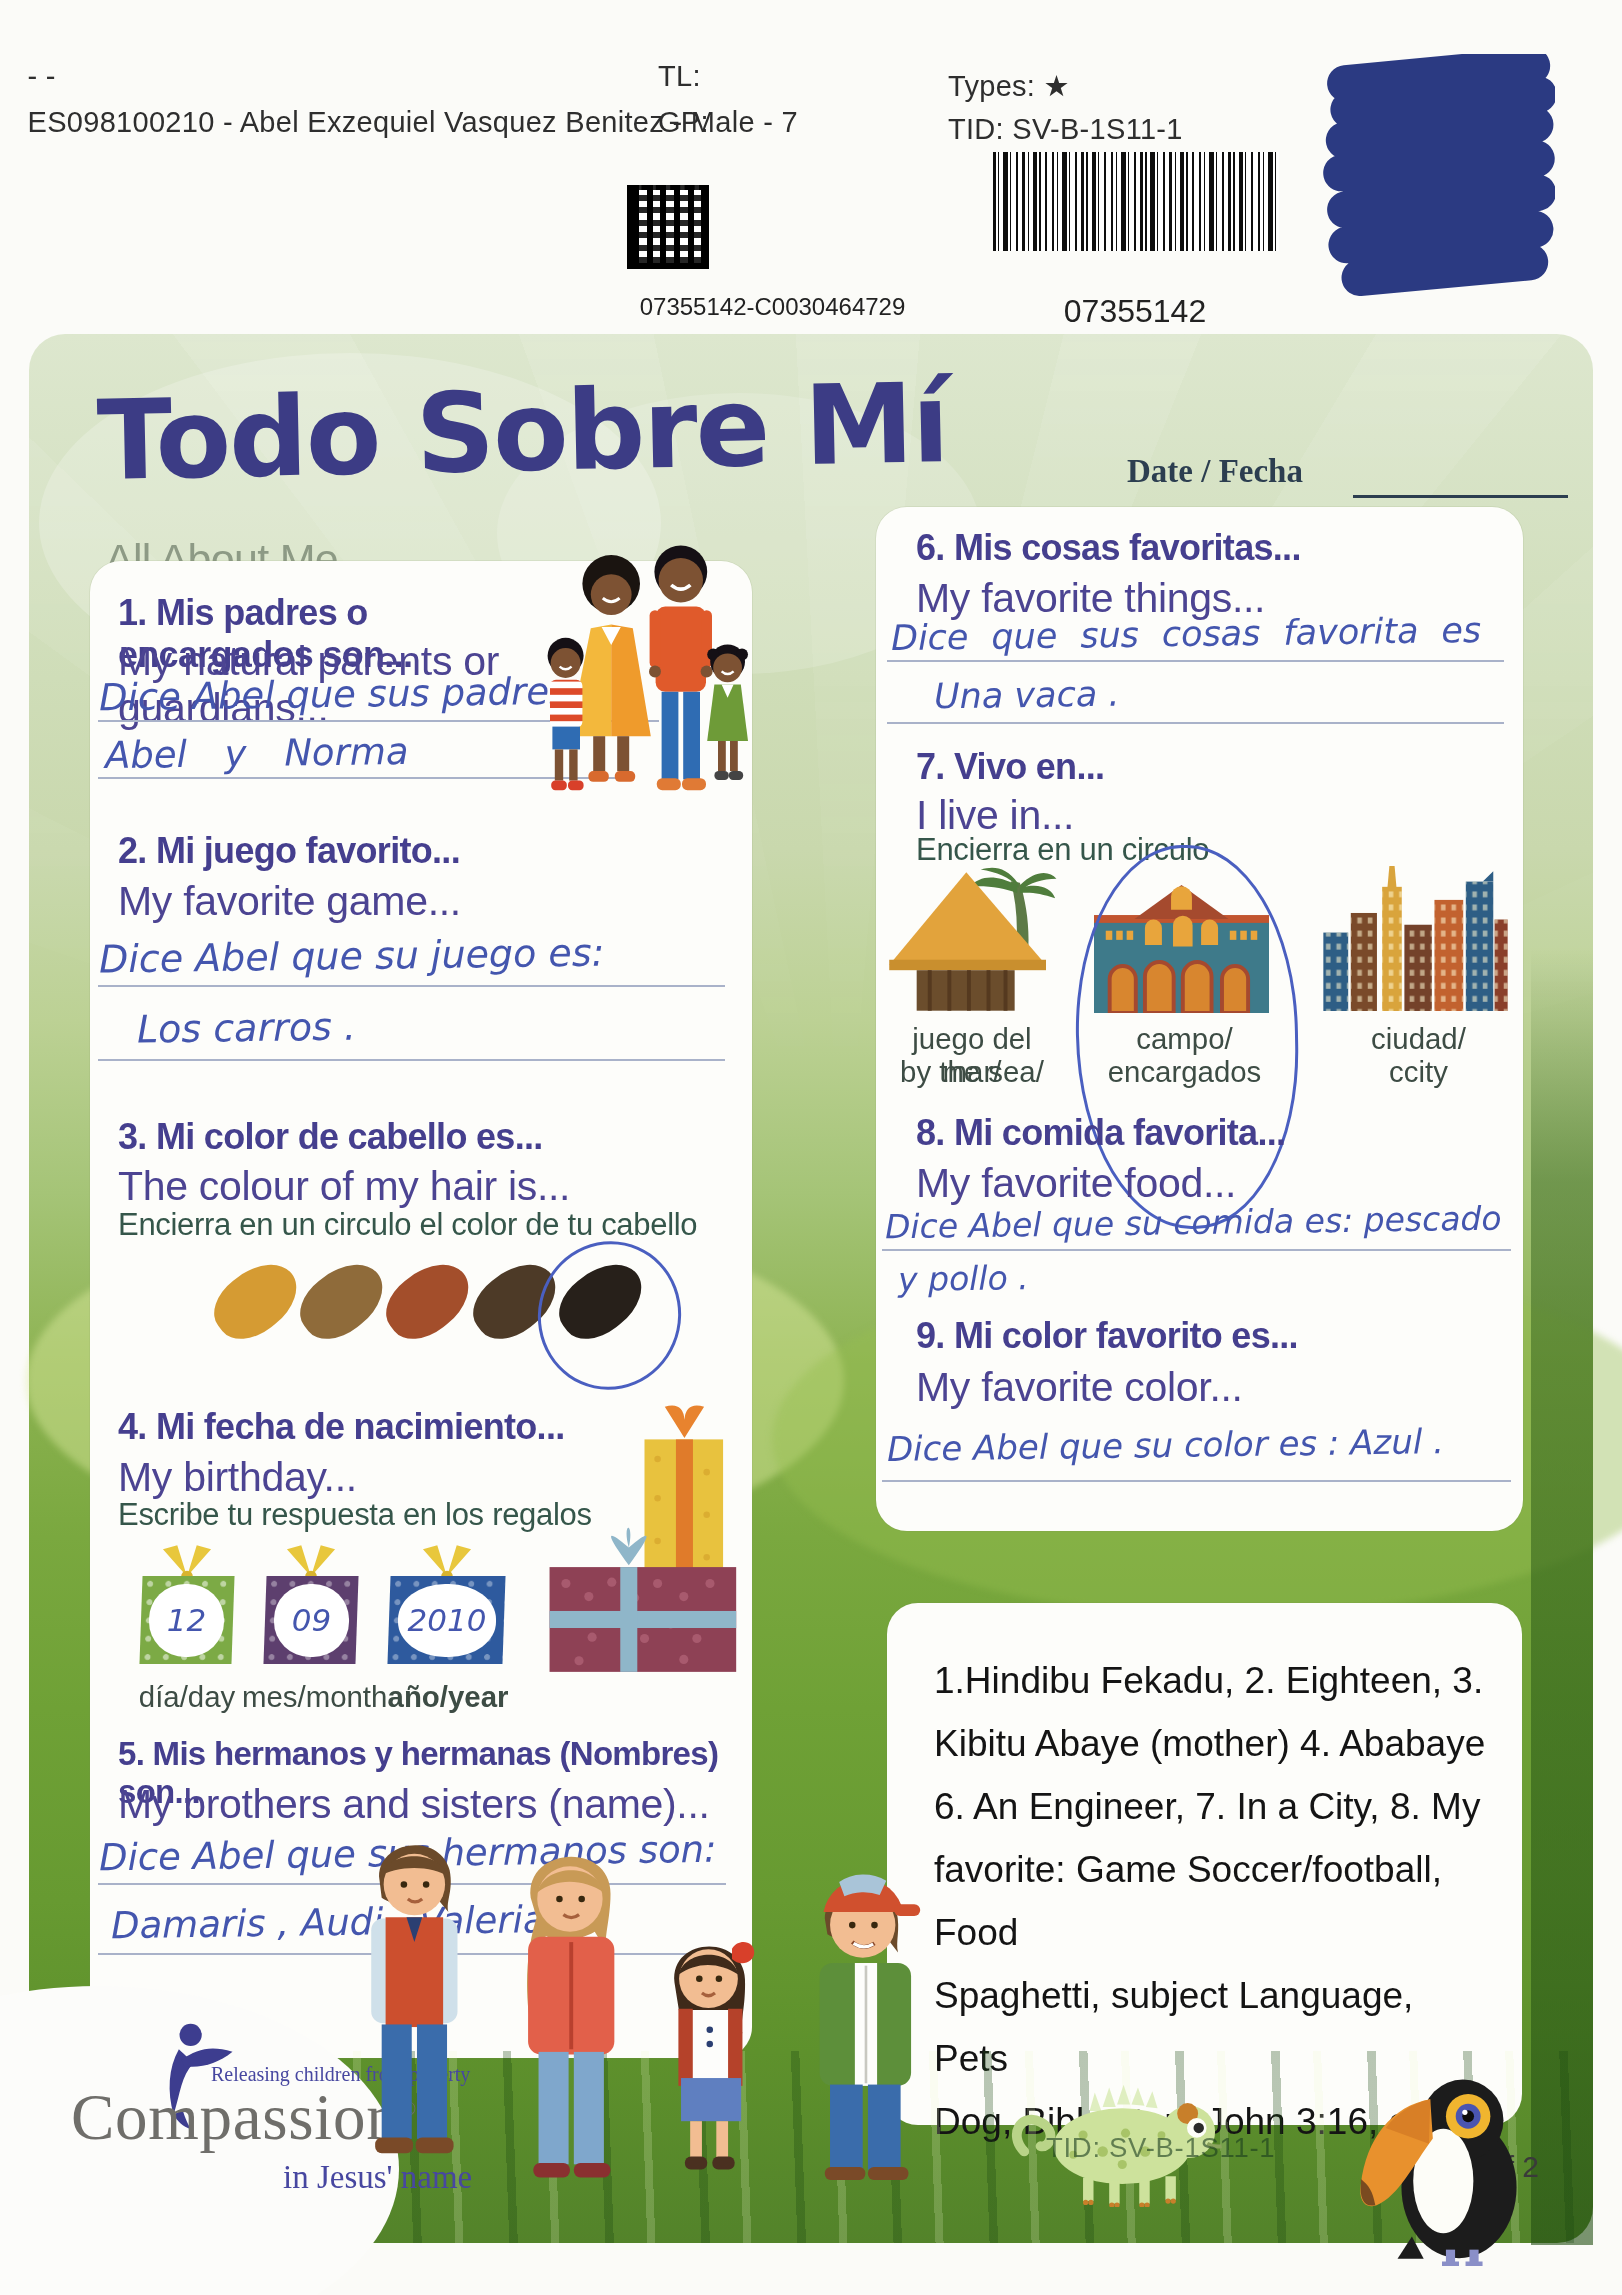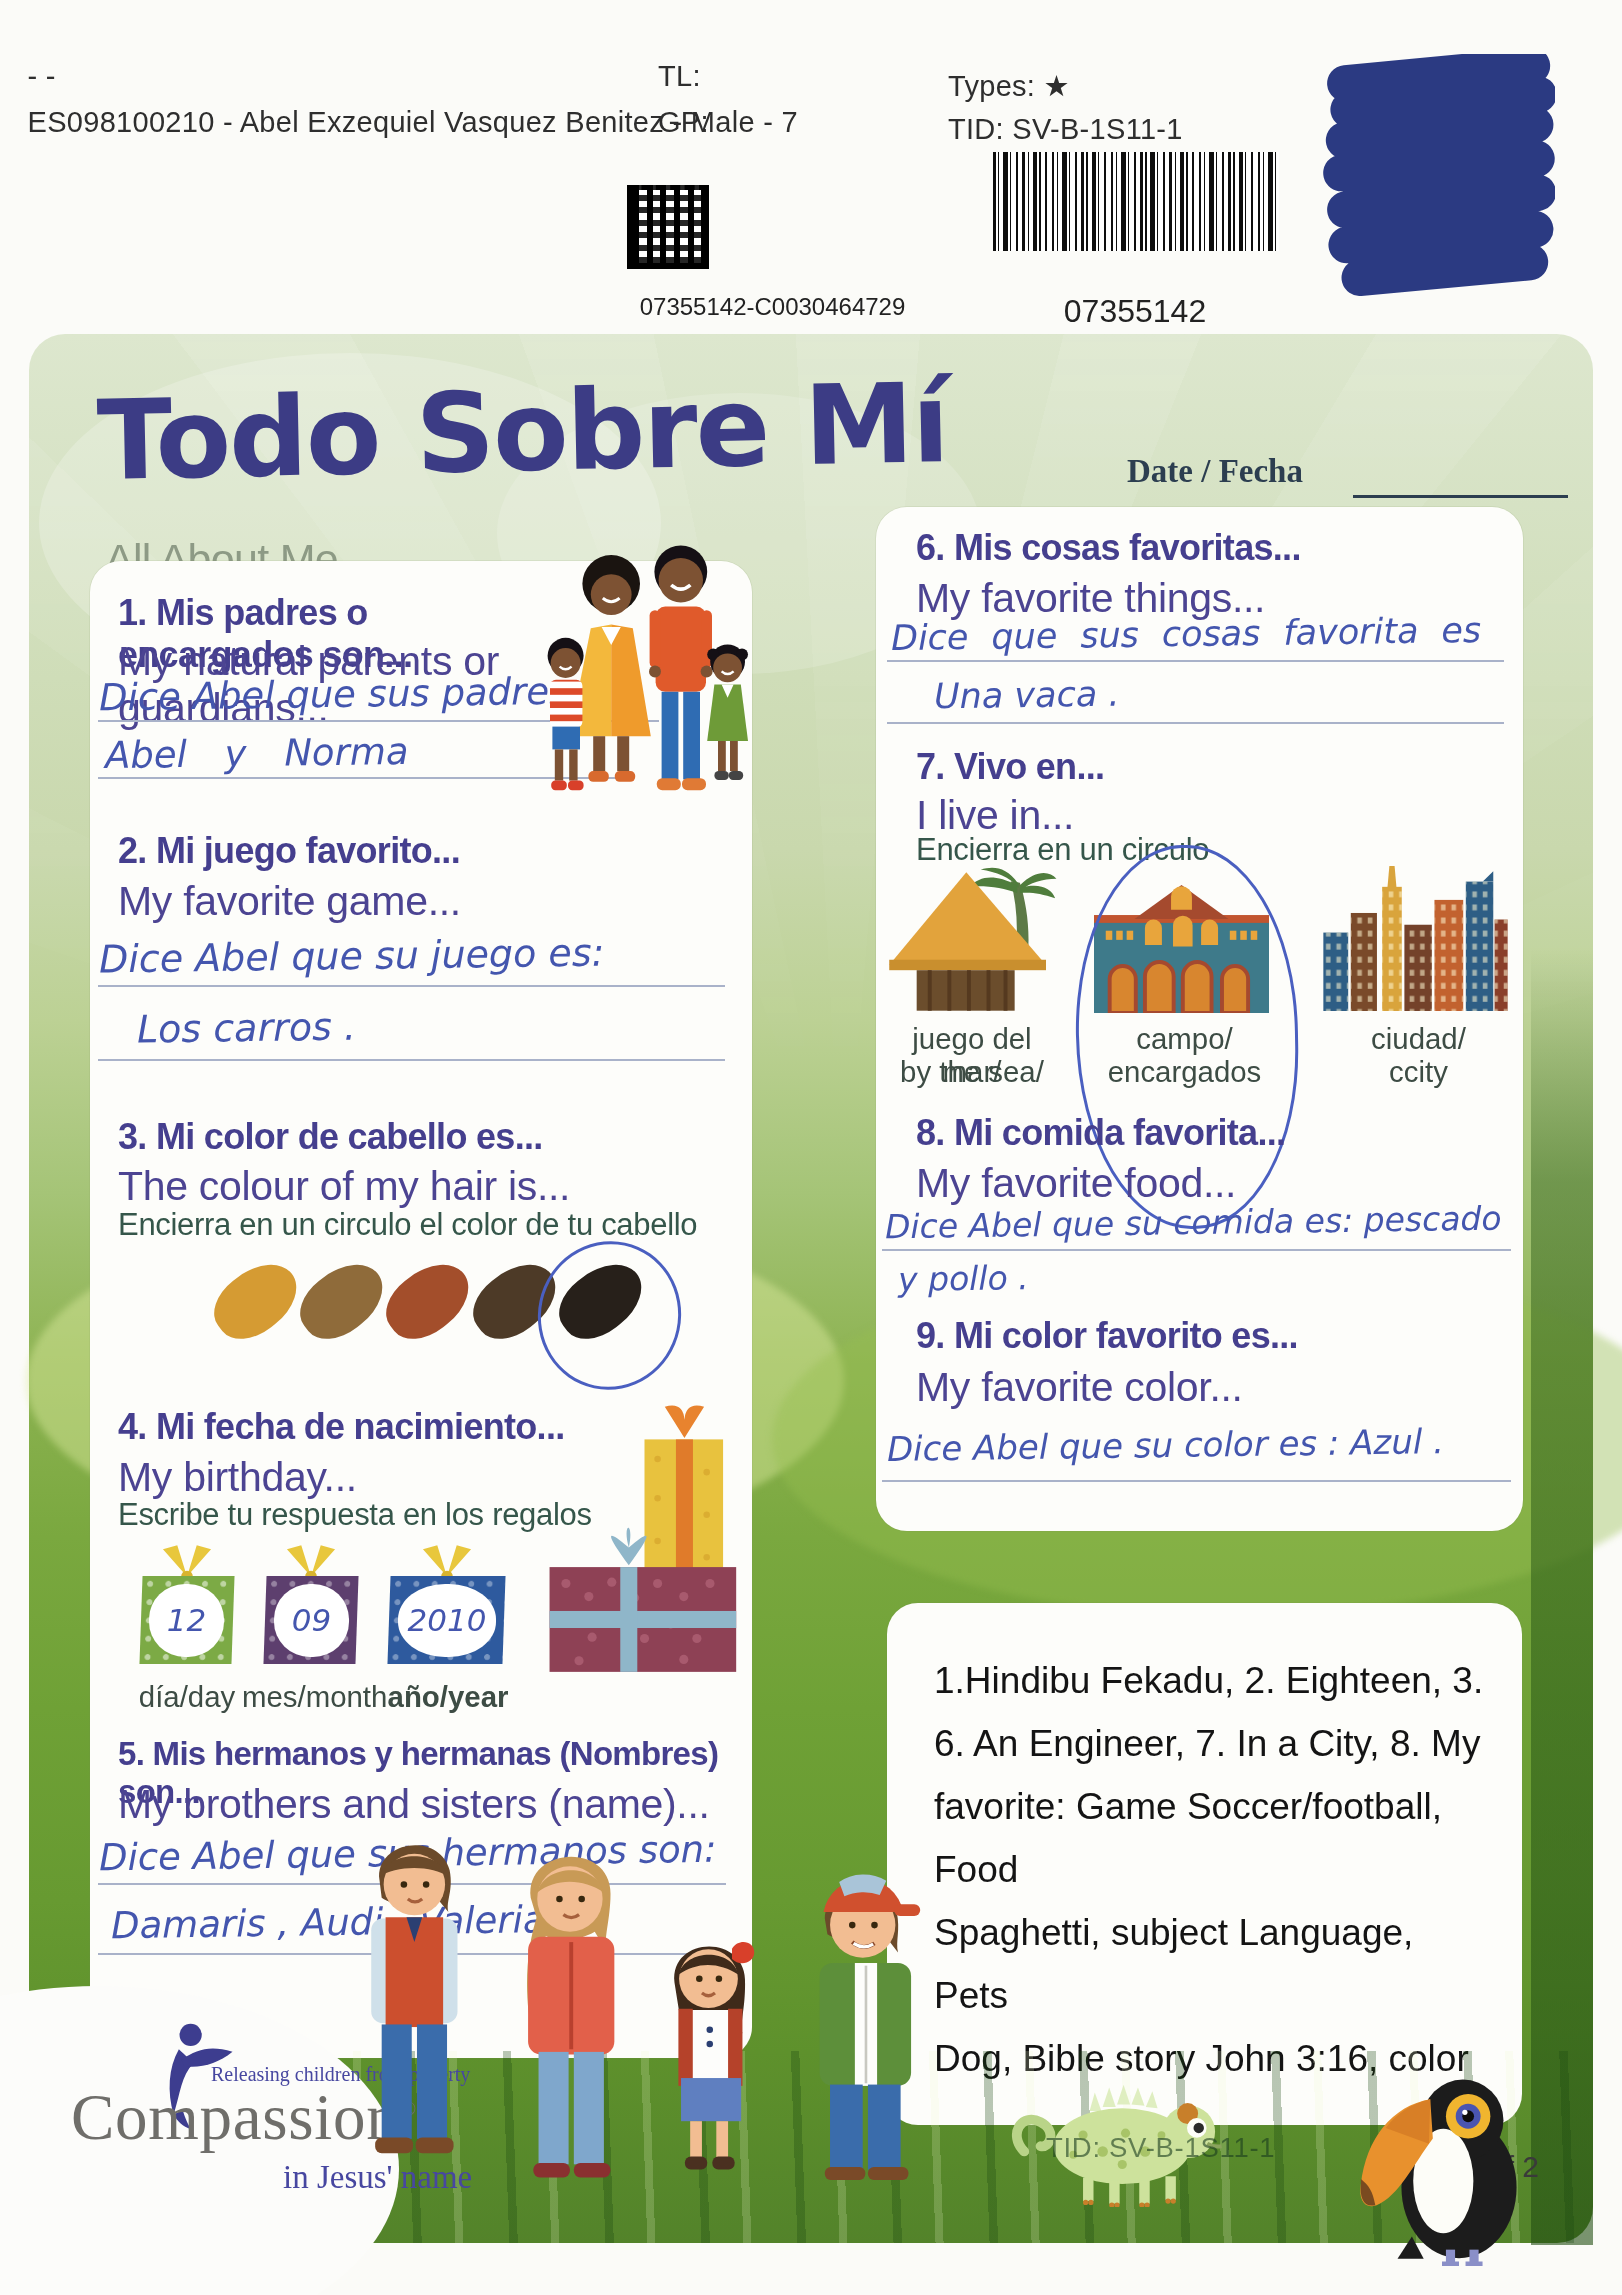--- a/index.html
+++ b/index.html
@@ -328,20 +328,21 @@
 <div class="abs hw" style="left:898px;top:1259px;font-size:33px;">y     pollo .</div>
 
 <div class="abs q-es" style="left:916px;top:1315px;">9. Mi color favorito es...</div>
 <div class="abs q-en" style="left:916px;top:1364px;">My favorite color...</div>
 <div class="abs hw" style="left:887px;top:1425px;font-size:34px;">Dice  Abel que su color  es : Azul .</div>
 <div class="abs ans-line" style="left:882px;top:1480px;width:629px;"></div>
 
 <div class="abs card" style="left:887px;top:1603px;width:635px;height:522px;"></div>
 <div class="abs typed" style="left:934px;top:1649px;width:556px;">
   <div>1.Hindibu Fekadu, 2. Eighteen,  3.</div>
+  <div>Kibitu Abaye (mother)  4. Ababaye</div>
   <div>6. An Engineer, 7. In a City,  8. My</div>
   <div>favorite: Game Soccer/football, Food</div>
   <div>Spaghetti, subject  Language, Pets</div>
   <div>Dog,  Bible story  John 3:16,  color</div>
 </div>
 
 <div class="abs blades" style="left:29.4px;top:2051px;width:1564px;height:192px;"></div>
 
 <div class="abs" style="left:-203px;top:1986px;width:602px;height:366px;background:#fcfcfa;border-radius:50%;"></div>
 

